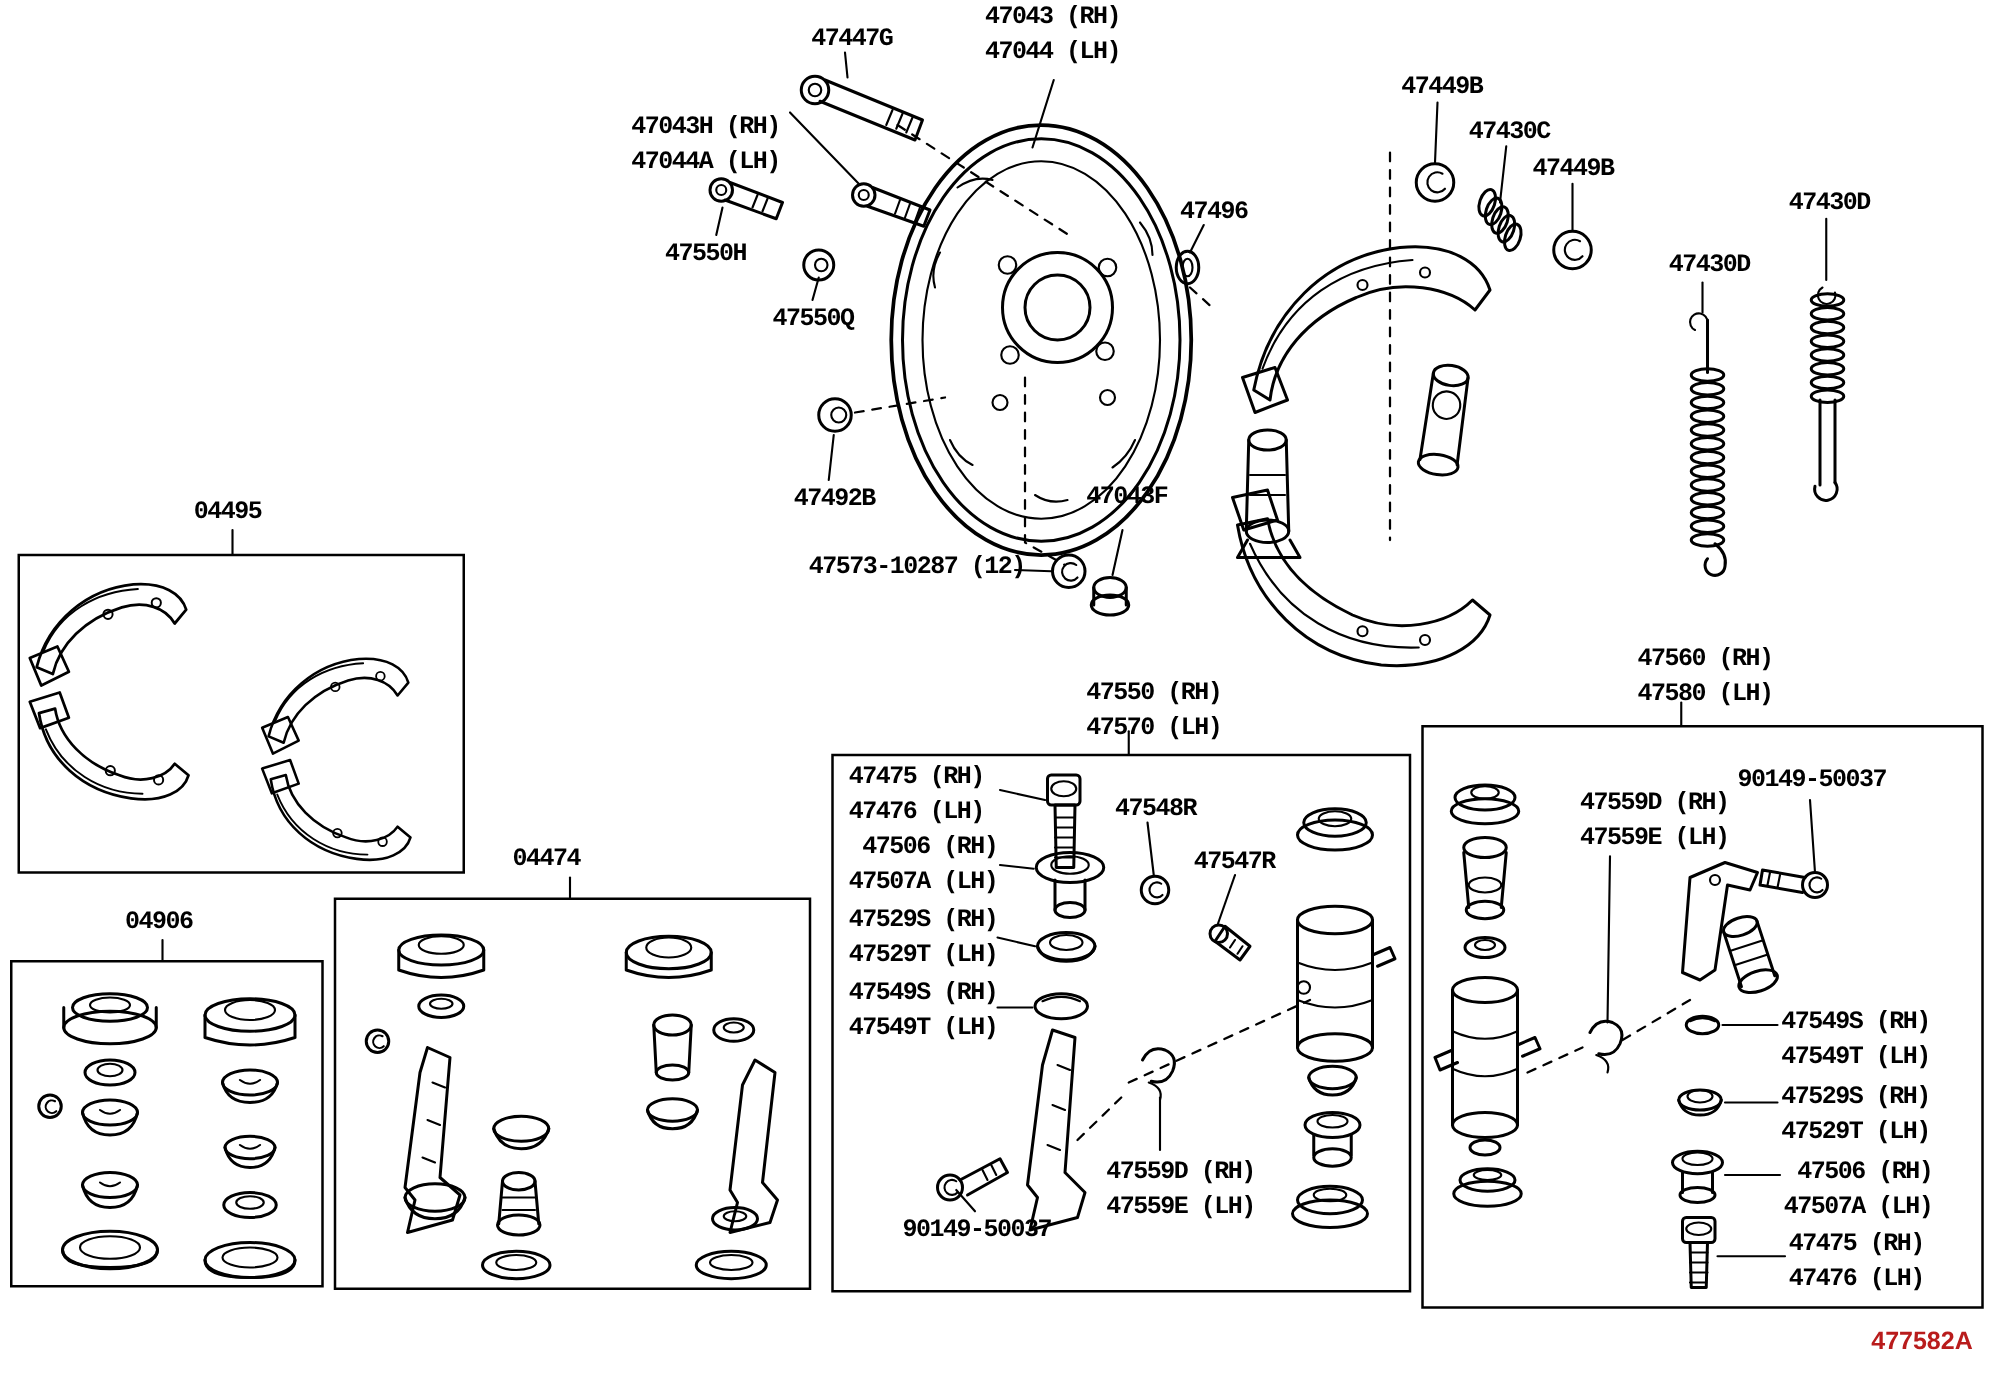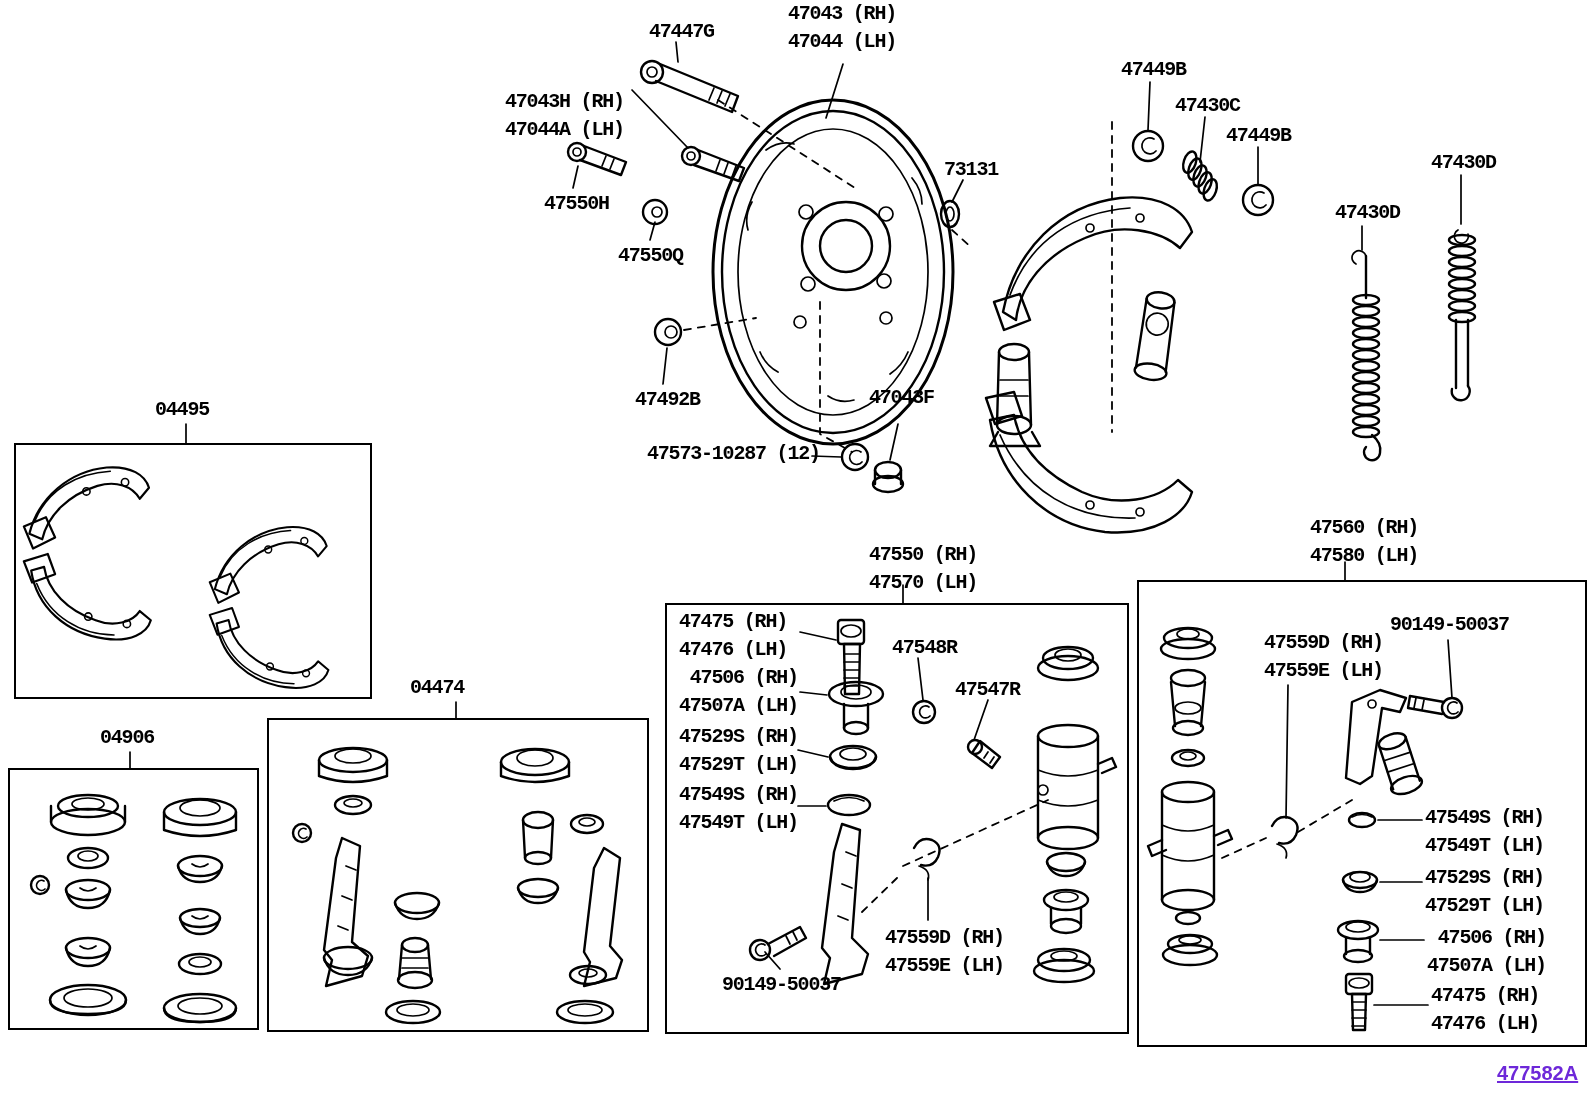--- a/index.html
+++ b/index.html
@@ -1,20 +1,20 @@
 <!DOCTYPE html>
 <html><head>
 <meta charset="utf-8">
 <style>
   html,body{margin:0;padding:0;background:#fff;}
   .stage{position:relative;width:1592px;height:1099px;background:#ffffff;overflow:hidden;
          font-family:"Liberation Mono",monospace;}
   .lbl{position:absolute;font:700 20px "Liberation Mono",monospace;letter-spacing:-1.2px;
        line-height:28px;color:#000;white-space:pre-line;text-align:right;}
-  .code{position:absolute;font:600 20px "Liberation Sans",sans-serif;letter-spacing:0;color:#6d28d9;text-decoration:underline;}
+  .code{position:absolute;font:600 20px "Liberation Sans",sans-serif;letter-spacing:0;color:#b91c1c;}
   .pbox{position:absolute;border:2.5px solid #000;}
   svg.art{position:absolute;left:0;top:0;}
   .art *{fill:none;stroke:#000;stroke-width:2.4;stroke-linecap:round;stroke-linejoin:round;}
   .art .thin{stroke-width:1.7;}
   .art .dash{stroke-width:1.8;stroke-dasharray:7 7;}
   .art .w3{stroke-width:3;}
 </style>
 </head>
 <body>
 
@@ -401,23 +401,23 @@
   <div class="pbox" style="left:8px;top:768px;width:247px;height:258px"></div>
   <div class="pbox" style="left:267px;top:718px;width:378px;height:310px"></div>
   <div class="pbox" style="left:665px;top:603px;width:460px;height:427px"></div>
   <div class="pbox" style="left:1137px;top:580px;width:446px;height:463px"></div>
 
   <div class="lbl" style="left:649px;top:18px">47447G</div>
   <div class="lbl" style="left:788px;top:0">47043 (RH)
 47044 (LH)</div>
   <div class="lbl" style="left:505px;top:88px">47043H (RH)
 47044A (LH)</div>
-  <div class="lbl" style="left:544px;top:190px">47550H</div>
+  <div class="lbl" style="left:532px;top:190px">47550H</div>
   <div class="lbl" style="left:618px;top:242px">47550Q</div>
-  <div class="lbl" style="left:944px;top:156px">73131</div>
+  <div class="lbl" style="left:944px;top:156px">47496</div>
   <div class="lbl" style="left:1121px;top:56px">47449B</div>
   <div class="lbl" style="left:1175px;top:92px">47430C</div>
   <div class="lbl" style="left:1226px;top:122px">47449B</div>
   <div class="lbl" style="left:1335px;top:199px">47430D</div>
   <div class="lbl" style="left:1431px;top:149px">47430D</div>
   <div class="lbl" style="left:635px;top:386px">47492B</div>
   <div class="lbl" style="left:647px;top:440px">47573-10287 (12)</div>
   <div class="lbl" style="left:869px;top:384px">47043F</div>
   <div class="lbl" style="left:155px;top:396px">04495</div>
   <div class="lbl" style="left:100px;top:724px">04906</div>

